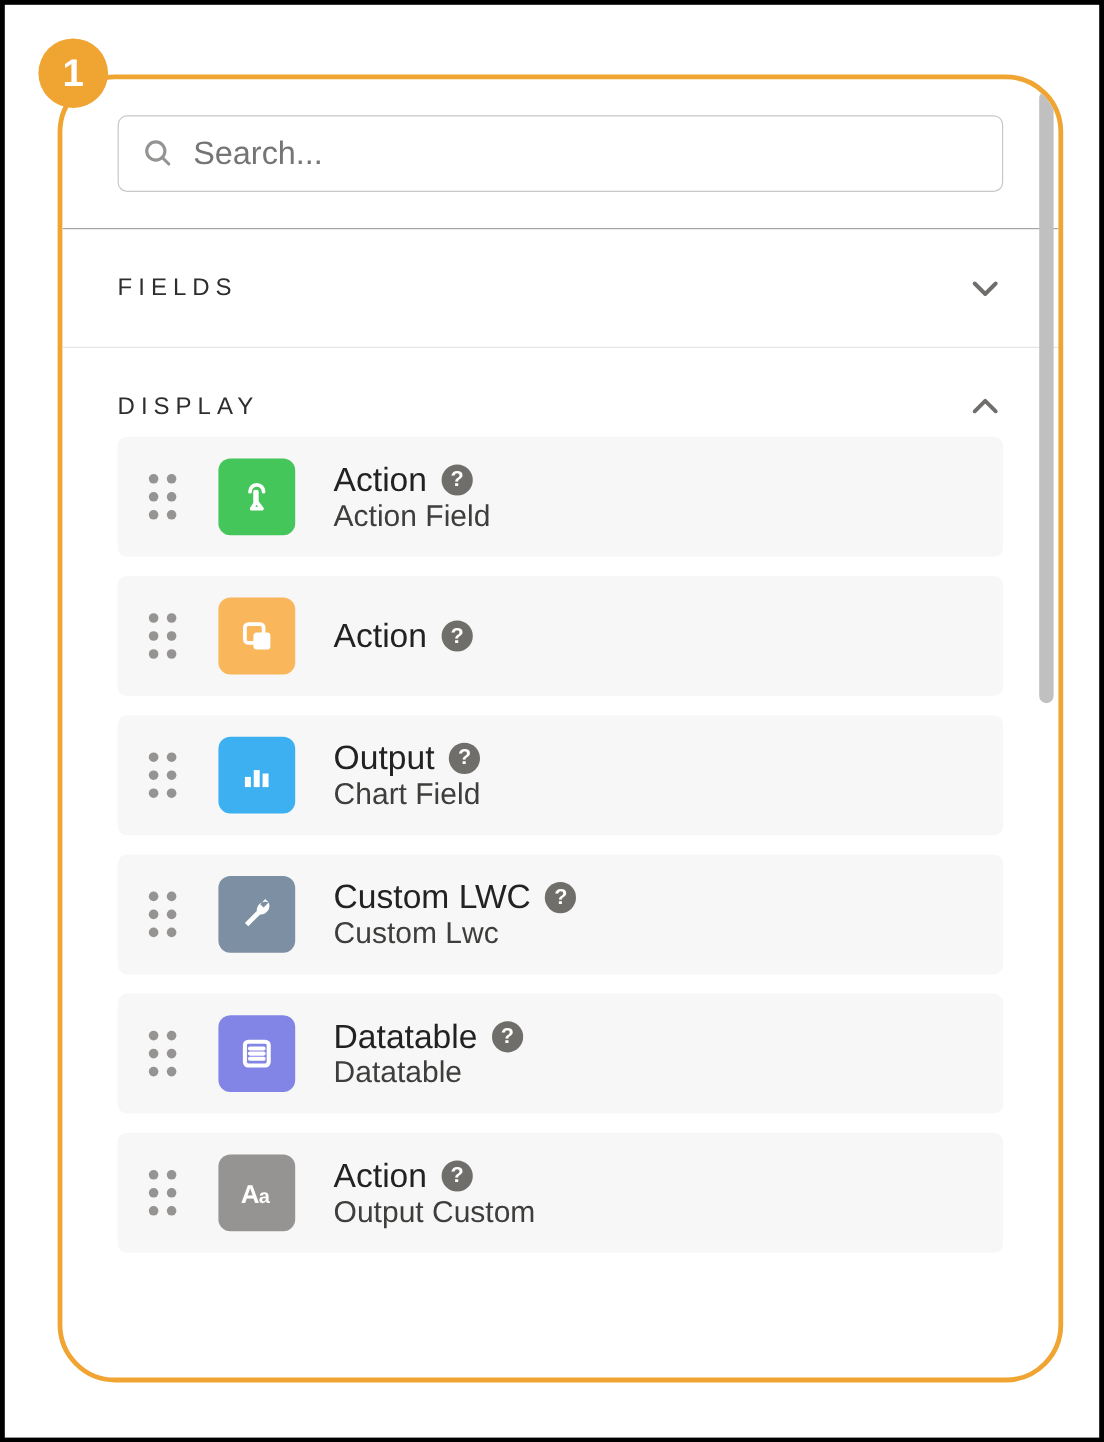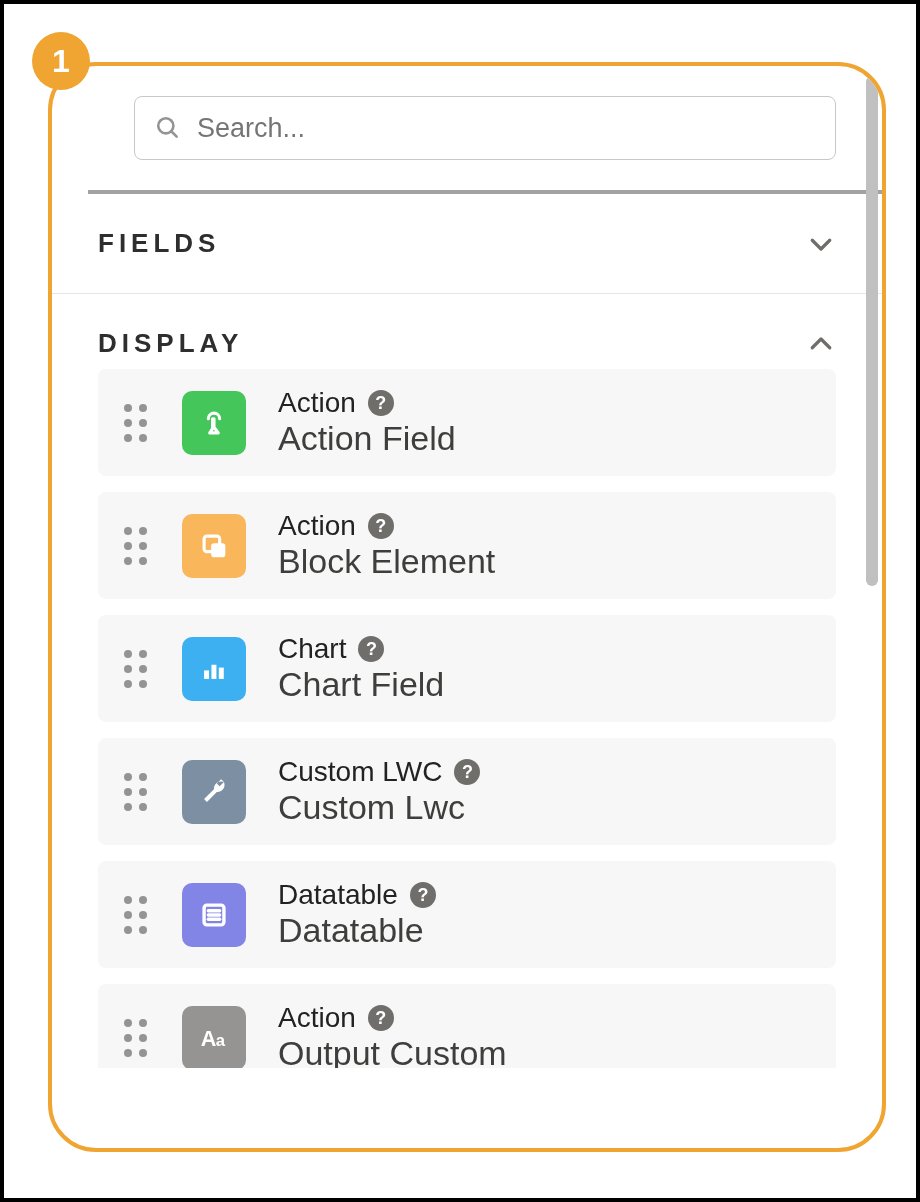--- a/index.html
+++ b/index.html
@@ -79,22 +79,21 @@
   .scrollbar-thumb {
     position: absolute;
     top: 0;
     width: 12px;
     height: 510px;
     background: #c0c0c0;
     border-radius: 6px;
   }
   .search-row {
     padding: 30px 46px 30px 46px;
-    border-bottom: 4px solid #a3a3a3;
-    margin-left: 36px;
+    border-bottom: 1px solid #a3a3a3;
   }
   .search-box {
     display: flex;
     align-items: center;
     border: 1px solid #c9c7c5;
     border-radius: 8px;
     height: 64px;
     padding: 0 20px;
     gap: 16px;
   }
@@ -110,22 +109,22 @@
   .section-header {
     display: flex;
     align-items: center;
     justify-content: space-between;
     padding: 34px 46px;
     border-bottom: 1px solid #e5e5e5;
     cursor: pointer;
   }
   .section-header.last { border-bottom: none; padding-bottom: 10px; }
   .section-title {
-    font-size: 26px;
-    font-weight: 700;
+    font-size: 20px;
+    font-weight: 400;
     letter-spacing: 5px;
     color: #2e2e2e;
   }
   .chevron { color: #706e6b; }
   .item-list {
     padding: 0 46px 0 46px;
   }
   .item {
     display: flex;
     align-items: center;
@@ -155,21 +154,21 @@
     height: 64px;
     border-radius: 10px;
     display: flex;
     align-items: center;
     justify-content: center;
     flex: 0 0 auto;
   }
   .item-text { display: flex; flex-direction: column; gap: 0; }
   .item-title-row { display: flex; align-items: center; gap: 12px; }
   .item-title { font-size: 28px; color: #222; }
-  .item-sub { font-size: 34px; color: #3e3e3c; }
+  .item-sub { font-size: 25px; color: #3e3e3c; }
   .help-icon {
     width: 26px;
     height: 26px;
     border-radius: 50%;
     background: #706e6b;
     color: #fff;
     font-size: 18px;
     font-weight: 700;
     display: inline-flex;
     align-items: center;
@@ -257,21 +256,20 @@
           <svg width="34" height="34" viewBox="0 0 24 24" fill="#fff">
               <rect x="5" y="5" width="11" height="11" rx="2" fill="none" stroke="#fff" stroke-width="2.2"></rect>
               <rect x="10" y="10" width="10" height="10" rx="2"></rect>
             </svg>
         </div>
         <div class="item-text">
           <div class="item-title-row">
             <span class="item-title">Action</span>
             <span class="help-icon">?</span>
           </div>
-          <span class="item-sub">Block Element</span>
         </div>
       </div>
 
       <div class="item">
         <div class="drag-handle">
             <span></span>
             <span></span>
             <span></span>
             <span></span>
             <span></span>
@@ -279,21 +277,21 @@
           </div>
         <div class="item-icon ic-blue">
           <svg width="34" height="34" viewBox="0 0 24 24" fill="#fff">
               <rect x="5" y="13" width="3.5" height="6"></rect>
               <rect x="10.2" y="9" width="3.5" height="10"></rect>
               <rect x="15.4" y="11" width="3.5" height="8"></rect>
             </svg>
         </div>
         <div class="item-text">
           <div class="item-title-row">
-            <span class="item-title">Chart</span>
+            <span class="item-title">Output</span>
             <span class="help-icon">?</span>
           </div>
           <span class="item-sub">Chart Field</span>
         </div>
       </div>
 
       <div class="item">
         <div class="drag-handle">
             <span></span>
             <span></span>

